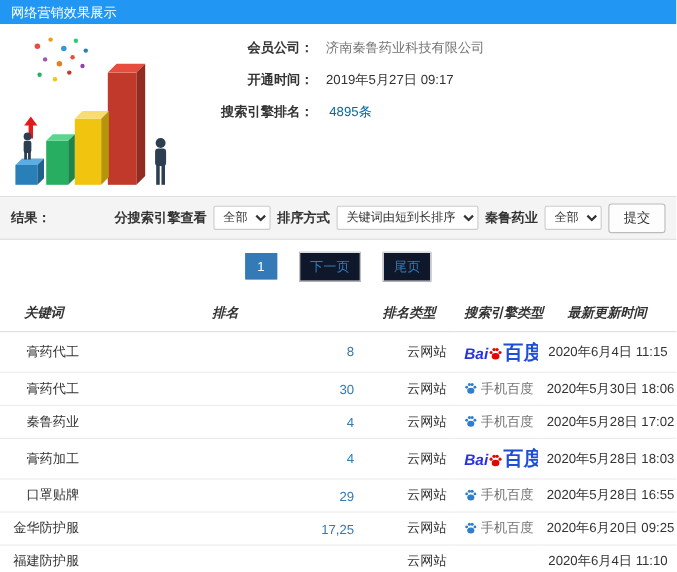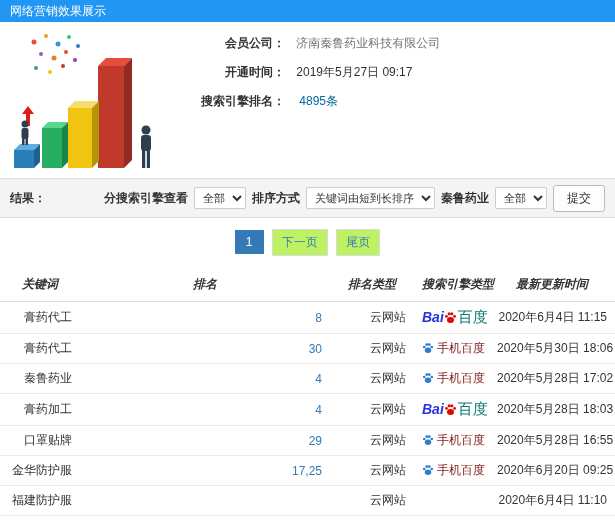--- a/index.html
+++ b/index.html
@@ -29,38 +29,38 @@
   .filter-label { font-weight:bold; white-space:nowrap; }
   .filter-select { font-family:inherit; font-size:11px; border:1px solid #ccc; background:#fff;
     color:#333; padding:3px 4px; max-width:132px; border-radius:2px;text-align:center; }
   .submit-btn { font-family:inherit; font-size:12px; border:1px solid #bbb; background:#fdfdfd;
     color:#333; padding:4px 13px; border-radius:3px; cursor:pointer; }
 
   
   .pagination { text-align:center; padding: 11px 0 12px 0; }
   .page-current { display:inline-block; background:#337ab7; border:1px solid #337ab7; color:#fff;
     padding: 4px 10px; font-size:12px; }
-  .page-btn { display:inline-block; background:#bef264; border:1px solid #ddd; color:#337ab7;
-    padding: 4px 9px; margin-left:5px; font-size:12px; text-decoration:none; cursor:pointer; }
+  .page-btn { display:inline-block; background:#0f172a; border:1px solid #ddd; color:#337ab7;
+    padding: 4px 9px; margin-left:17px; font-size:12px; text-decoration:none; cursor:pointer; }
 
   
   table { width: 615px; border-collapse: collapse; table-layout: fixed; }
   th { text-align:center; font-weight:bold; color:#333; padding: 8px 8px; font-size:12px;
     border-bottom: 1px solid #ddd; white-space:nowrap;font-style:italic; }
   td { padding: 6px 8px; border-bottom: 1px solid #ececec; font-size:12px; white-space:nowrap;
     overflow:hidden; height: 26px; vertical-align: middle; text-align: right; }
   .rank-link { color:#337ab7; text-decoration:none; cursor:pointer; }
 
   
   .paw { display:inline-block; vertical-align:-2px; }
   .paw-red { fill:#e10601; width:13px; height:13px; }
   .paw-blue { fill:#2f7ecc; width:12px; height:12px; }
   .baidu-logo .bai { color:#2932e1; font-weight:bold; font-style:italic; font-size:14px; }
-  .baidu-logo .ducn { color:#0f766e; font-weight:normal; font-size:15px; margin-left:1px; }
-  .baidu-mobile .mlabel { color:#7f1d1d; font-size:12px; margin-left:3px; }
+  .baidu-logo .ducn { color:#1d4ed8; font-weight:bold; font-size:18px; margin-left:1px; }
+  .baidu-mobile .mlabel { color:#737373; font-size:12px; margin-left:3px; }
 </style>
 </head>
 <body>
 
 <div class="titlebar">
   <span>网络营销效果展示</span>
 </div>
 
 <div class="top-panel">
   <svg class="clipart" viewBox="0 0 160 148">

